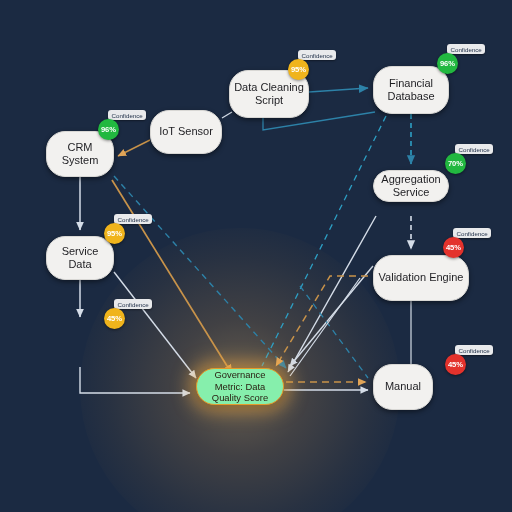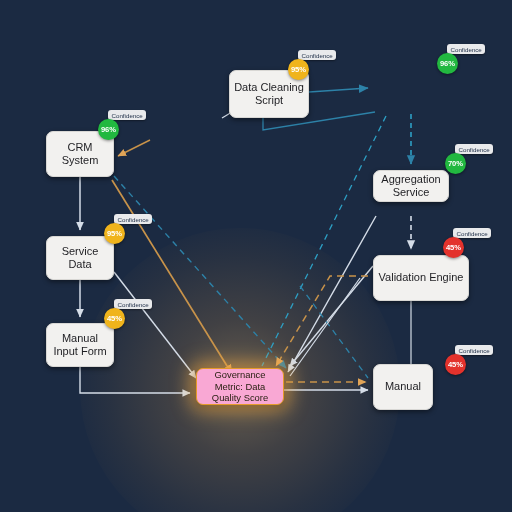--- a/index.html
+++ b/index.html
@@ -17,28 +17,28 @@
   }
   .glow::before{
     content:"";position:absolute;left:-160px;top:-160px;width:320px;height:320px;
     background:radial-gradient(circle at center, rgba(255,196,105,.34) 0%, rgba(255,178,78,.17) 30%, rgba(255,170,60,.06) 58%, rgba(27,42,66,0) 76%);
     border-radius:50%;
   }
   svg.edges{position:absolute;inset:0;width:512px;height:512px;}
 
   .node{
     position:absolute;box-sizing:border-box;
-    background:#f2f1ef;border:1px solid #d8d7d4;border-radius:7px;
+    background:#f2f1ef;border:1px solid #d8d7d4;border-radius:19px;
     display:flex;align-items:center;justify-content:center;text-align:center;
     color:#1e1e22;font-size:11px;line-height:1.22;
     box-shadow:0 2px 5px rgba(0,0,0,.45);
     padding:2px 4px;
   }
   .node.highlight{
-    background:#f9a8d4;border:1.6px solid #e49a2a;color:#2a2113;
+    background:#86efac;border:1.6px solid #e49a2a;color:#2a2113;
     font-size:9.4px;font-weight:400;
     box-shadow:0 0 18px 6px rgba(255,176,66,.55), 0 2px 6px rgba(0,0,0,.4);
   }
   .badge-wrap{position:absolute;pointer-events:none;}
   .badge-label{
     position:absolute;left:10px;top:-2px;
     background:#e9eaec;border-radius:3px;color:#23324a;
     font-size:6.2px;padding:1.5px 3.5px;white-space:nowrap;
     box-shadow:0 1px 2px rgba(0,0,0,.4);
   }
@@ -130,38 +130,41 @@
       <path d="M286,382 L366,382" stroke="#c8934a" stroke-width="1.5" fill="none" stroke-dasharray="7,5" marker-end="url(#arrO)"></path>
     </g>
     <g>
       <path d="M290,376 L360,278" stroke="#d5dde8" stroke-width="1.2" fill="none"></path>
     </g>
   </svg>
 
   <div class="node" style="left:46px;top:131px;width:68px;height:46px">
     <span>CRM System</span>
   </div>
+  <div class="node" style="left:150px;top:110px;width:72px;height:44px">
+    <span>IoT Sensor</span>
+  </div>
   <div class="node" style="left:229px;top:70px;width:80px;height:48px">
     <span>Data Cleaning Script</span>
   </div>
+  <div class="node" style="left:373px;top:66px;width:76px;height:48px">
+    <span>Financial Database</span>
+  </div>
   <div class="node" style="left:373px;top:170px;width:76px;height:32px">
     <span>Aggregation Service</span>
   </div>
   <div class="node" style="left:373px;top:255px;width:96px;height:46px">
     <span>Validation Engine</span>
   </div>
   <div class="node" style="left:373px;top:364px;width:60px;height:46px">
     <span>Manual</span>
   </div>
   <div class="node" style="left:46px;top:236px;width:68px;height:44px">
     <span>Service Data</span>
   </div>
-  <div class="node" style="left:46px;top:323px;width:68px;height:44px">
-    <span>Manual Input Form</span>
-  </div>
   <div class="node highlight" style="left:196px;top:368px;width:88px;height:37px">
     <span>Governance Metric: Data Quality Score</span>
   </div>
 
   <div id="badges">
       <div class="badge-wrap" style="left: 98px; top: 112px;">
         <div class="badge-label">Confidence</div>
         <div class="badge-circle" style="background: rgb(34, 184, 64);">96%</div>
       </div>
       <div class="badge-wrap" style="left: 288px; top: 52px;">

